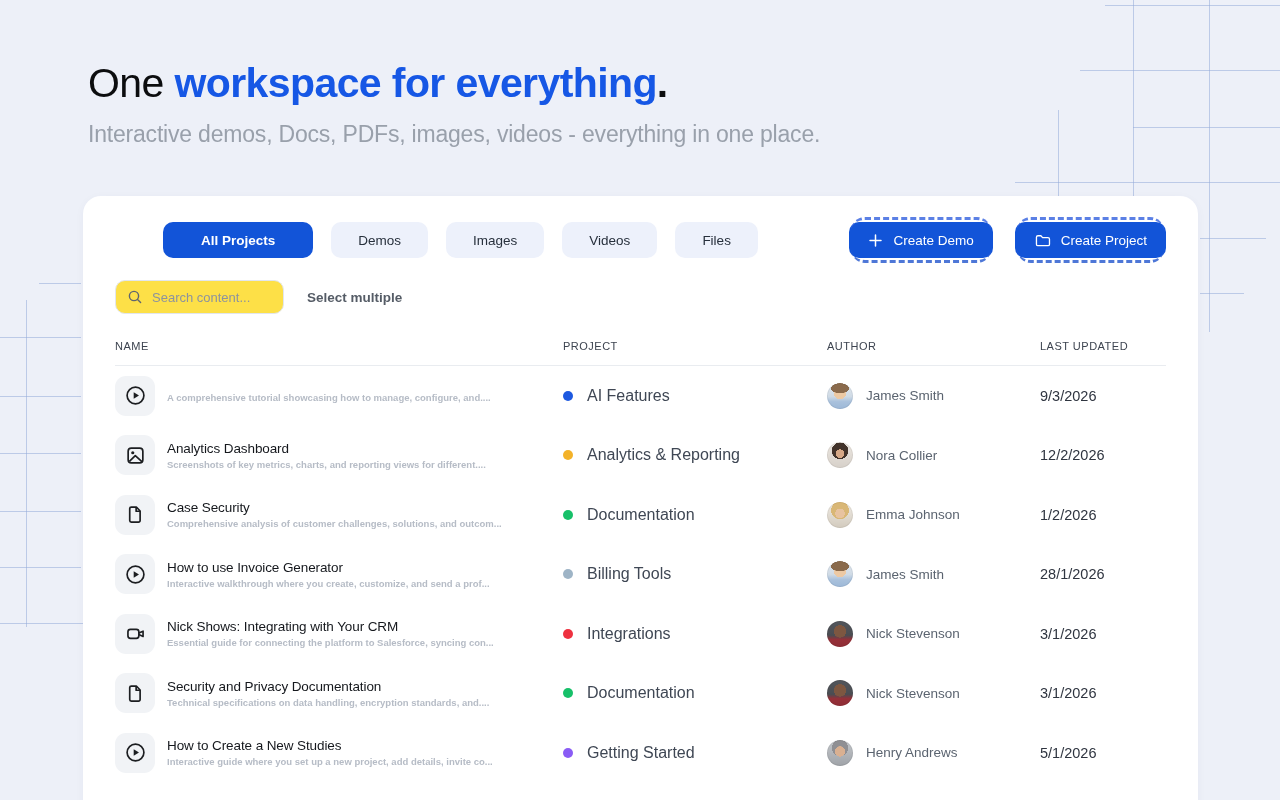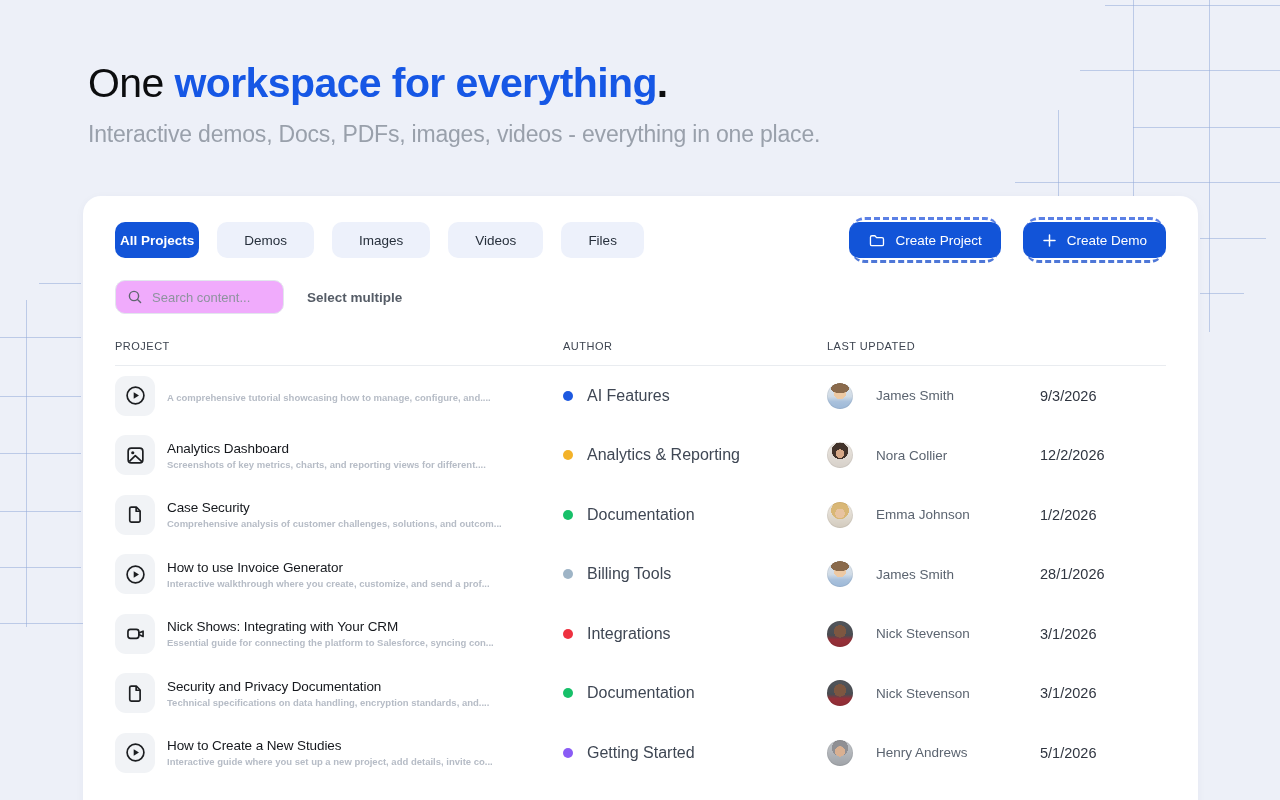--- a/index.html
+++ b/index.html
@@ -35,21 +35,21 @@
   }
 
   
   .toolbar { display:flex; justify-content:space-between; align-items:center; }
   .pills { display:flex; gap:18px; }
   .pill {
     height:36px; padding:0 27px; display:flex; align-items:center; justify-content:center;
     background:#edf1fb; color:#27303c; font-size:13.5px; font-weight:500;
     border:none; border-radius:10px; cursor:pointer; white-space:nowrap;
   }
-  .pill.active { background:#1254d8; color:#ffffff; font-weight:700; padding:0 5px; }
+  .pill.active { background:#1254d8; color:#ffffff; font-weight:700; padding:0 38px;margin-left:48px; }
   .actions { display:flex; gap:22px; }
   .btn-primary {
     position:relative; height:36px; padding:0 19px; display:flex; align-items:center; gap:10px;
     background:#1254d8; color:#ffffff; font-size:13.5px; font-weight:500;
     border:none; border-radius:10px; cursor:pointer; white-space:nowrap;
     font-family:"Liberation Sans", sans-serif;
   }
   .btn-primary::after {
     content:""; position:absolute; left:2px; right:2px; top:-5px; bottom:-5px;
     border-top:3px dashed rgba(62,106,224,.85);
@@ -58,21 +58,21 @@
   }
   .btn-primary svg { display:block; }
 
   
   .search-row { margin-top:22px; display:flex; align-items:center; }
   .search-box {
     position:relative; width:169px; height:34px;
   }
   .search-box input {
     width:100%; height:100%; border:1px solid #e2e6ed; border-radius:10px;
-    padding:0 10px 0 36px; font-size:13px; color:#3a414c; background:#f0abfc; outline:none;
+    padding:0 10px 0 36px; font-size:13px; color:#3a414c; background:#fde047; outline:none;
     font-family:"Liberation Sans", sans-serif;
   }
   .search-box input::placeholder { color:#8d939e; }
   .search-box .sicon { position:absolute; left:12px; top:9px; }
   .select-multiple { margin-left:23px; font-size:13.5px; color:#555c66; cursor:pointer;font-weight:bold; }
 
   
   .table { margin-top:26px; }
   .tgrid { display:grid; grid-template-columns:448px 264px 213px 1fr; align-items:center; }
   .thead { padding-bottom:13px; border-bottom:1px solid #e9ecf0; }
@@ -81,21 +81,21 @@
   .name-cell { display:flex; align-items:center; gap:12px; }
   .icon-box {
     width:40px; height:40px; flex:0 0 40px; background:#f1f3f6; border-radius:11px;
     display:flex; align-items:center; justify-content:center;
   }
   .nc-text .t { font-size:13.5px; color:#15181d; letter-spacing:-0.1px; }
   .nc-text .d { margin-top:3px; font-size:9.5px; color:#b6bcc6;font-weight:bold; }
   .proj-cell { display:flex; align-items:center; gap:14px; }
   .dot { width:10px; height:10px; border-radius:50%; flex:0 0 10px; }
   .proj-cell .p { font-size:16px; color:#3f4754;text-align:right; }
-  .auth-cell { display:flex; align-items:center; gap:23px; }
+  .auth-cell { display:flex; align-items:center; gap:13px; }
   .avatar {
     width:26px; height:26px; border-radius:50%; flex:0 0 26px;
     box-shadow:inset 0 0 0 1px rgba(0,0,0,.06);
   }
   .auth-cell .a { font-size:13.5px; color:#5b6470; }
   .date-cell { font-size:14.5px; color:#2f3540; }
 
   
   .av-james { background:
     radial-gradient(ellipse 9px 5px at 50% 20%, #8a6a4c 0 99%, transparent 100%),
@@ -151,52 +151,53 @@
     <div class="pills">
       <button class="pill active">All Projects</button>
       <button class="pill">Demos</button>
       <button class="pill">Images</button>
       <button class="pill">Videos</button>
       <button class="pill">Files</button>
     </div>
     <div class="actions">
       <button class="btn-primary">
         <span>
-          <svg width="17" height="17" viewBox="0 0 18 18" fill="none">
-              <path d="M2.6 5.6a1.6 1.6 0 0 1 1.6-1.6h3.1l1.8 2h5.7a1.6 1.6 0 0 1 1.6 1.6v5.3a1.6 1.6 0 0 1-1.6 1.6H4.2a1.6 1.6 0 0 1-1.6-1.6z" stroke="#ffffff" stroke-width="1.4" stroke-linejoin="round"></path>
+          <svg width="15" height="15" viewBox="0 0 15 15" fill="none">
+              <path d="M7.5 2v11M2 7.5h11" stroke="#ffffff" stroke-width="1.5" stroke-linecap="round"></path>
             </svg>
         </span>
-        <span>Create Project</span>
+        <span>Create Demo</span>
       </button>
       <button class="btn-primary">
         <span>
-          <svg width="15" height="15" viewBox="0 0 15 15" fill="none">
-              <path d="M7.5 2v11M2 7.5h11" stroke="#ffffff" stroke-width="1.5" stroke-linecap="round"></path>
+          <svg width="17" height="17" viewBox="0 0 18 18" fill="none">
+              <path d="M2.6 5.6a1.6 1.6 0 0 1 1.6-1.6h3.1l1.8 2h5.7a1.6 1.6 0 0 1 1.6 1.6v5.3a1.6 1.6 0 0 1-1.6 1.6H4.2a1.6 1.6 0 0 1-1.6-1.6z" stroke="#ffffff" stroke-width="1.4" stroke-linejoin="round"></path>
             </svg>
         </span>
-        <span>Create Demo</span>
+        <span>Create Project</span>
       </button>
     </div>
   </div>
 
   <div class="search-row">
     <div class="search-box">
       <span class="sicon">
         <svg width="16" height="16" viewBox="0 0 16 16" fill="none">
             <circle cx="7" cy="7" r="4.6" stroke="#5f6670" stroke-width="1.4"></circle>
             <path d="M10.5 10.5 L13.6 13.6" stroke="#5f6670" stroke-width="1.4" stroke-linecap="round"></path>
           </svg>
       </span>
       <input type="text" value="" placeholder="Search content..." style="">
     </div>
     <span class="select-multiple">Select multiple</span>
   </div>
 
   <div class="table">
     <div class="tgrid thead">
+      <span>NAME</span>
       <span>PROJECT</span>
       <span>AUTHOR</span>
       <span>LAST UPDATED</span>
     </div>
 
     <div class="tgrid trow">
       <div class="name-cell">
         <div class="icon-box">
           <svg width="21" height="21" viewBox="0 0 20 20" fill="none">
               <circle cx="10" cy="10" r="8" stroke="#1c1e21" stroke-width="1.6"></circle>

